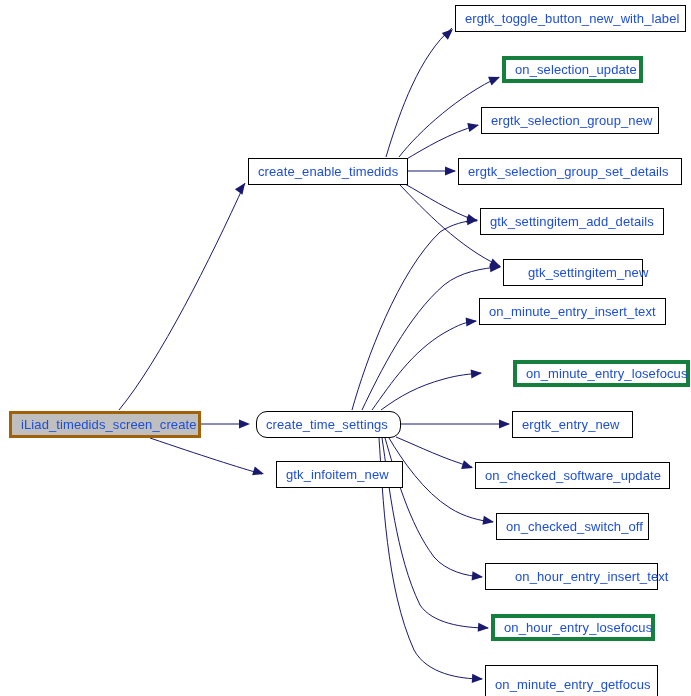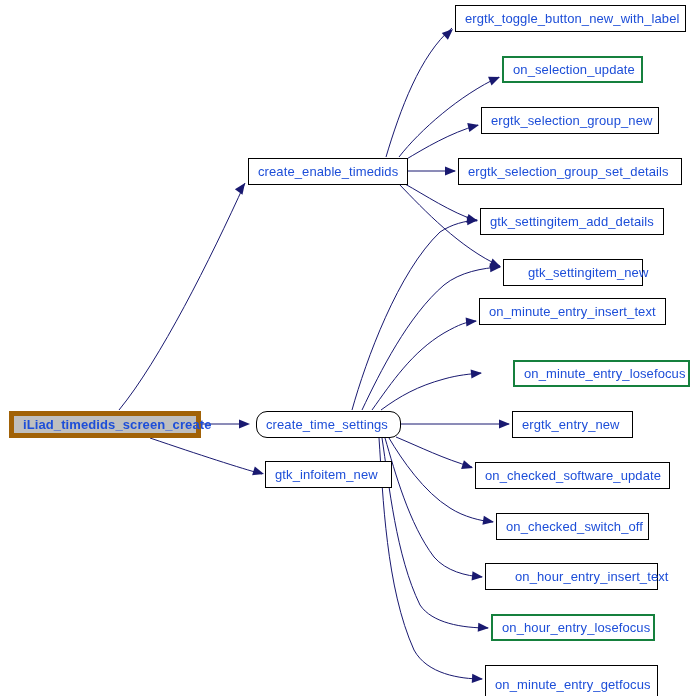--- a/index.html
+++ b/index.html
@@ -33,25 +33,24 @@
     font-size: 13px;
     line-height: 1;
     color: #1d4ed8;
     background: #ffffff;
     border: 1px solid #000000;
     white-space: nowrap;
     letter-spacing: 0.1px;
   }
   .node.root {
     background: #bfbfbf;
-    border: 5px solid #a16207;
-    font-weight: bold;
+    border: 3px solid #a16207;
   }
   .node.highlight {
-    border: 2px solid #15803d;
+    border: 4px solid #15803d;
   }
   .node-label {
     display: block;
     padding: 0 9px;
   }
 </style>
 </head>
 <body>
 
 <div id="graph">
@@ -104,21 +103,21 @@
   <div id="node-layer">
       <div class="node root" style="left: 9px; top: 411px; width: 192px; height: 27px;">
         <span class="node-label">iLiad_timedids_screen_create</span>
       </div>
       <div class="node" style="left: 248px; top: 158px; width: 160px; height: 27px;">
         <span class="node-label">create_enable_timedids</span>
       </div>
       <div class="node" style="left: 256px; top: 411px; width: 145px; height: 27px; border-radius: 11px;">
         <span class="node-label">create_time_settings</span>
       </div>
-      <div class="node" style="left: 265px; top: 461px; width: 127px; height: 27px;">
+      <div class="node" style="left: 276px; top: 461px; width: 127px; height: 27px;">
         <span class="node-label">gtk_infoitem_new</span>
       </div>
       <div class="node" style="left: 455px; top: 5px; width: 231px; height: 27px;">
         <span class="node-label">ergtk_toggle_button_new_with_label</span>
       </div>
       <div class="node highlight" style="left: 502px; top: 56px; width: 141px; height: 27px;">
         <span class="node-label">on_selection_update</span>
       </div>
       <div class="node" style="left: 481px; top: 107px; width: 178px; height: 27px;">
         <span class="node-label">ergtk_selection_group_new</span>

